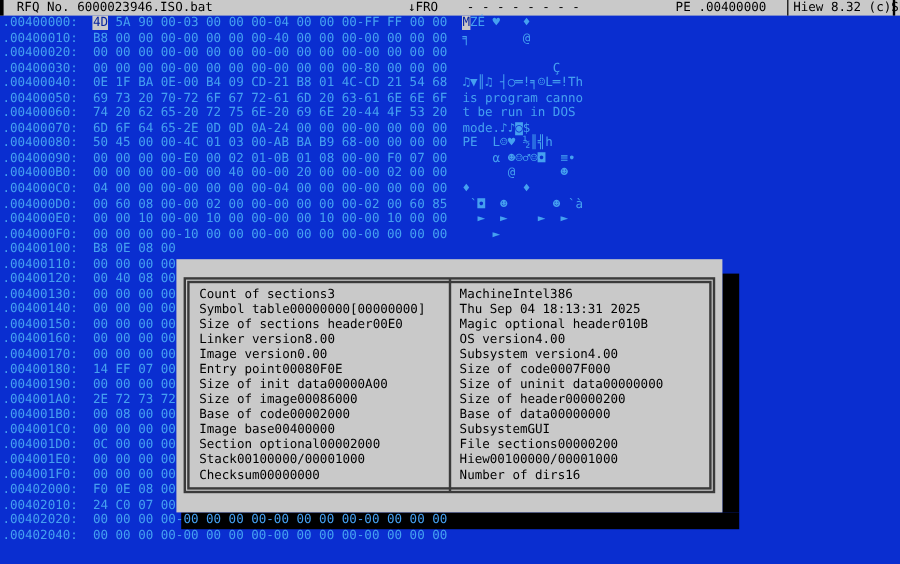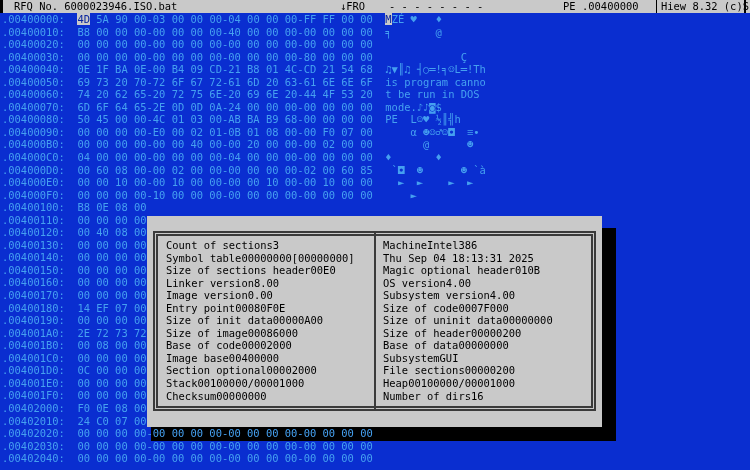--- a/index.html
+++ b/index.html
@@ -109,21 +109,20 @@
       <div class="hexrow">.00400190:  00 00 00 00                                    </div>
       <div class="hexrow">.004001A0:  2E 72 73 72                                    </div>
       <div class="hexrow">.004001B0:  00 08 00 00                                    </div>
       <div class="hexrow">.004001C0:  00 00 00 00                                    </div>
       <div class="hexrow">.004001D0:  0C 00 00 00                                    </div>
       <div class="hexrow">.004001E0:  00 00 00 00                                    </div>
       <div class="hexrow">.004001F0:  00 00 00 00                                    </div>
       <div class="hexrow">.00402000:  F0 0E 08 00                                    </div>
       <div class="hexrow">.00402010:  24 C0 07 00-94 4E 00 00-03 00 00 00-02 00 00 06  $└• öN  ♥   ☻  ♠</div>
       <div class="hexrow">.00402020:  00 00 00 00-00 00 00 00-00 00 00 00-00 00 00 00</div>
-      <div class="hexrow">.00402030:  00 00 00 00-00 00 00 00-00 00 00 00-00 00 00 00</div>
       <div class="hexrow">.00402040:  00 00 00 00-00 00 00 00-00 00 00 00-00 00 00 00</div>
     </div>
 
   <div id="dialog">
     <div id="dialog-border"></div>
     <div id="dialog-divider"></div>
     <div class="dcol" id="dcol-left">
         <div class="drow"><span>Count of sections</span><span>3</span></div>
         <div class="drow"><span>Symbol table</span><span>00000000[00000000]</span></div>
         <div class="drow"><span>Size of sections header</span><span>00E0</span></div>
@@ -143,18 +142,18 @@
         <div class="drow"><span></span><span>Thu Sep 04 18:13:31 2025</span></div>
         <div class="drow"><span>Magic optional header</span><span>010B</span></div>
         <div class="drow"><span>OS version</span><span>4.00</span></div>
         <div class="drow"><span>Subsystem version</span><span>4.00</span></div>
         <div class="drow"><span>Size of code</span><span>0007F000</span></div>
         <div class="drow"><span>Size of uninit data</span><span>00000000</span></div>
         <div class="drow"><span>Size of header</span><span>00000200</span></div>
         <div class="drow"><span>Base of data</span><span>00000000</span></div>
         <div class="drow"><span>Subsystem</span><span>GUI</span></div>
         <div class="drow"><span>File sections</span><span>00000200</span></div>
-        <div class="drow"><span>Heap</span><span>00100000/00001000</span></div>
+        <div class="drow"><span>Hiew</span><span>00100000/00001000</span></div>
         <div class="drow"><span>Number of dirs</span><span>16</span></div>
       </div>
   </div>
 
 </div>
 
 </body></html>

